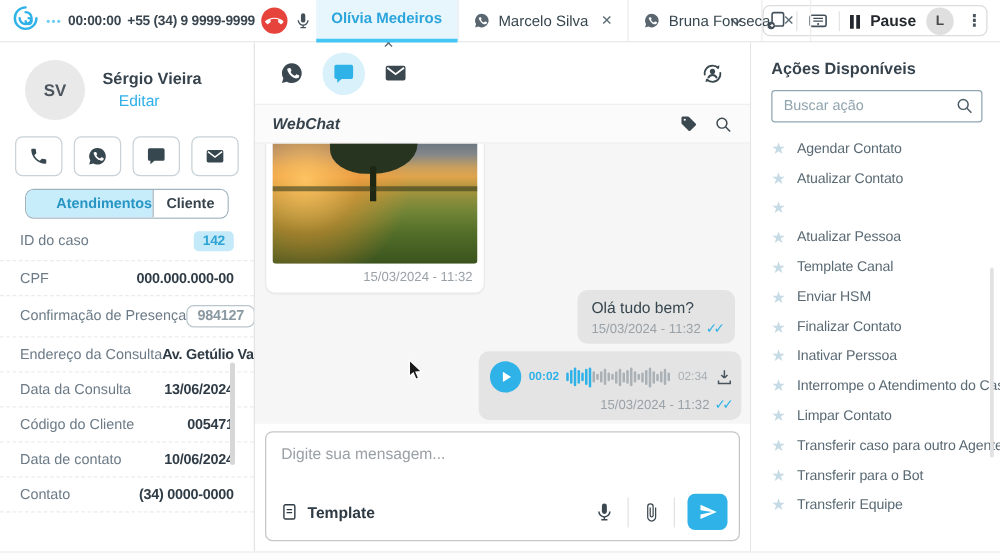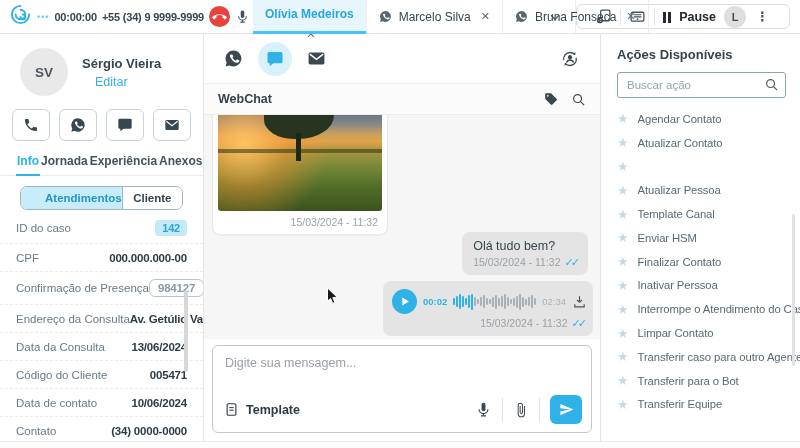--- a/index.html
+++ b/index.html
@@ -18,21 +18,21 @@
 
   .tabs-sec { flex:1; display:flex; min-width:0; }
   .ctab { display:flex; align-items:center; gap:7px; padding:0 12px; font-size:12px; color:#37474f; border-right:1px solid #ededed; position:relative; white-space:nowrap; cursor:default; }
   .ctab .wa { color:#5a666f; }
   .ctab.active { background:#e7f6fc; color:#2ba5dc; font-weight:bold;flex-direction:column; }
   .ctab.active .wa { color:#2eb2e8; }
   .ctab.active:after { content:""; position:absolute; left:0; right:0; bottom:-1px; height:3px; background:#43c5f5; }
   .ctab .x { color:#5c6b75; font-size:11px; margin-left:3px; font-weight:normal; }
   .chevtab { width:42px; display:flex; align-items:center; justify-content:center; color:#55616b; border-right:1px solid #ededed; }
 
-  .toolgrp { display:flex; align-items:center; margin:4px 10px 4px auto; border:1px solid #dcdcdc; border-radius:6px; padding:0 18px; gap:8px; background:#fff; }
+  .toolgrp { display:flex; align-items:center; margin:4px 10px 4px auto; border:1px solid #dcdcdc; border-radius:6px; padding:0 1px; gap:8px; background:#fff; }
   .tg-div { width:1px; height:16px; background:#e4e4e4; }
   .pause { display:flex; align-items:center; gap:6px; font-size:12.5px; color:#23292e; font-weight:bold; }
   .pause-bars span { display:inline-block; width:3px; height:11px; background:#23292e; margin-right:2px; vertical-align:middle; }
   .avatarL { width:22px; height:22px; border-radius:50%; background:#dfdfdf; color:#4a4a4a; font-size:11px; font-weight:bold; display:flex; align-items:center; justify-content:center; }
 
   
   .main { flex:1; display:flex; min-height:0; }
 
   
   .left { width:204px; flex:none; border-right:1px solid #e4e4e4; position:relative; overflow:hidden; background:#fff; }
@@ -58,21 +58,21 @@
   .f-value.outline { border:1px solid #b9c6cd; color:#8a98a1; border-radius:6px; padding:2px 8px; font-weight:bold; }
   .left-sb { position:absolute; right:15px; top:256px; width:4px; height:82px; background:#d7d7d7; border-radius:2px; }
 
   
   .chat { flex:1; display:flex; flex-direction:column; border-right:1px solid #e4e4e4; min-width:0; background:#fff; }
   .chan-row { height:50px; flex:none; display:flex; align-items:center; padding:0 20px; gap:15px; border-bottom:1px solid #efefef; }
   .chan { color:#3c4850; display:flex; align-items:center; justify-content:center; }
   .chan.activechan { width:34px; height:34px; background:#d9f1fb; border-radius:50%; color:#2eb2e8; }
   .chan-spacer { flex:1; }
   .webchat-row { height:31px; flex:none; background:#fbfbfb; display:flex; align-items:center; padding:0 14px; gap:13px; border-bottom:1px solid #ececec; }
-  .webchat-label { font-size:12.5px; font-weight:bold; color:#36434d; flex:1; }
+  .webchat-label { font-size:12.5px; font-weight:bold; color:#36434d; flex:1;font-style:italic; }
   .wicon { color:#3c4850; display:flex; }
   .chatbody { flex:1; background:#f6f6f6; position:relative; overflow:hidden; }
 
   .msg-card { position:absolute; left:8px; top:-30px; width:176px; background:#fff; border:1px solid #e9e9e9; border-radius:8px; padding:5px; box-shadow:0 1px 1px rgba(0,0,0,.04); }
   .photo { position:relative; width:164px; height:120px; border-radius:3px; overflow:hidden;
     background:
       radial-gradient(circle at 16% 44%, rgba(255,196,98,.95), rgba(255,150,50,.45) 28%, rgba(255,150,50,0) 55%),
       linear-gradient(180deg,#49596a 0%,#5f6f7c 16%,#83878a 27%,#caa05c 36%,#e0a44c 42%,#b9973f 48%,#8f8f3c 56%,#6f8436 66%,#516d28 80%,#3a531e 100%);
   }
   .tree-crown { position:absolute; left:46px; top:2px; width:70px; height:46px; background:#273420; border-radius:48% 52% 55% 45%; }
@@ -299,26 +299,20 @@
             <svg viewBox="0 0 24 24" width="16" height="16">
               <use href="#s-chat"></use>
             </svg>
           </span>
         <span class="cbtn">
             <svg viewBox="0 0 24 24" width="16" height="16">
               <use href="#s-mail"></use>
             </svg>
           </span>
       </div>
-      <div class="ltabs">
-          <span class="ltab active">Info</span>
-          <span class="ltab">Jornada</span>
-          <span class="ltab">Experiência</span>
-          <span class="ltab">Anexos</span>
-        </div>
       <div class="seg">
           <div class="seg-btn on">Atendimentos</div>
           <div class="seg-btn">Cliente</div>
         </div>
       <div class="fields">
           <div class="field-row">
             <span class="f-label">ID do caso</span>
             <span class="f-value badge">142</span>
           </div>
           <div class="field-row">

